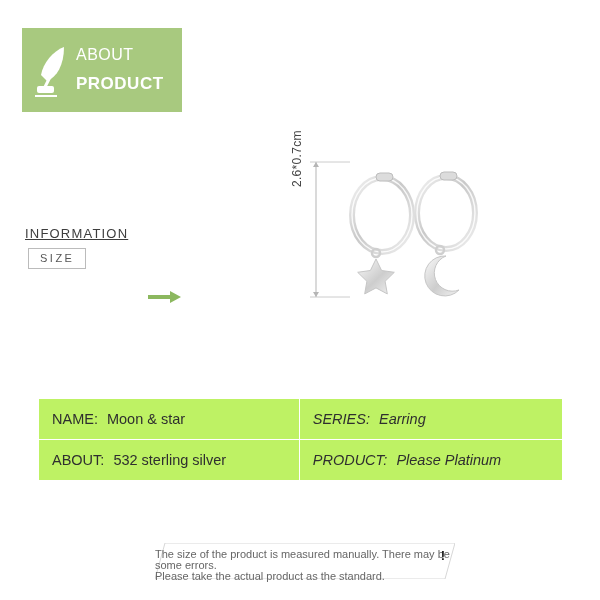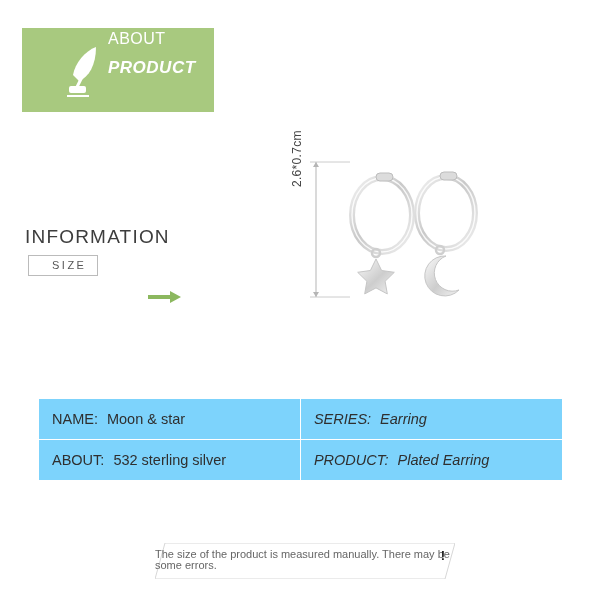--- a/index.html
+++ b/index.html
@@ -18,21 +18,21 @@
 
   
   .header-badge {
     position: absolute;
     left: 22px;
     top: 28px;
     width: 160px;
     height: 84px;
     background: #a8c97f;
     display: flex;
-    padding-left: 32px;
+    align-items: center;
   }
   .badge-icon {
     width: 42px;
     margin-left: 8px;
     display: flex;
     flex-direction: column;
     align-items: center;
     justify-content: center;
   }
   .badge-icon svg { display: block; }
@@ -45,38 +45,38 @@
     letter-spacing: 0.5px;
     line-height: 22px;
     font-weight: normal;
   }
   .badge-product {
     font-size: 17px;
     letter-spacing: 0.5px;
     line-height: 24px;
     font-weight: bold;
     margin-top: 6px;
-    font-style: italic;
   }
 
   
   .information-title {
     position: absolute;
     left: 25px;
     top: 226px;
-    font-size: 19px;
+    font-size: 13px;
     letter-spacing: 1.2px;
     color: #3d3d3d;
+    text-decoration: underline;
   }
   .size-box {
     position: absolute;
     left: 28px;
-    top: 255px;
+    top: 248px;
     border: 1px solid #bbbbbb;
-    padding: 3px 11px 4px 23px;
+    padding: 3px 11px 4px 11px;
     font-size: 11px;
     letter-spacing: 2.5px;
     color: #555555;
   }
   .green-arrow {
     position: absolute;
     left: 148px;
     top: 289px;
     width: 34px;
     height: 12px;
@@ -105,21 +105,21 @@
   
   .spec-table {
     position: absolute;
     left: 38px;
     top: 398px;
     width: 525px;
     border-collapse: collapse;
   }
   .spec-table td {
     border: 1px solid #ffffff;
-    background: #7dd3fc;
+    background: #bef264;
     color: #2f2f2f;
     font-size: 14.5px;
     height: 40px;
     padding: 0 0 0 13px;
     vertical-align: middle;
     white-space: nowrap;
   }
   .spec-table td.cell-left { width: 262px; }
   .spec-table td.cell-right { width: 262px; font-style: italic; }
   .spec-key { }
@@ -236,27 +236,28 @@
       </td>
       <td class="cell-right">
         <span class="spec-key">SERIES:</span><span class="spec-val">Earring</span>
       </td>
     </tr>
     <tr>
       <td class="cell-left">
         <span class="spec-key">ABOUT:</span><span class="spec-val">532 sterling silver</span>
       </td>
       <td class="cell-right">
-        <span class="spec-key">PRODUCT:</span><span class="spec-val">Plated Earring</span>
+        <span class="spec-key">PRODUCT:</span><span class="spec-val">Please Platinum</span>
       </td>
     </tr>
   </tbody>
 </table>
 
 <div class="footer-note">
   <svg class="footer-shape" width="300" height="36" viewBox="0 0 300 36">
     <path d="M10 0 L300 0 L290 36 L0 36 Z" fill="#ffffff" stroke="#d7d7d7" stroke-width="1"></path>
   </svg>
   <div class="footer-text">
     <div>The size of the product is measured manually. There may be some errors.</div>
+    <div>Please take the actual product as the standard.</div>
   </div>
   <div class="footer-excl">!</div>
 </div>
 
 </body></html>

